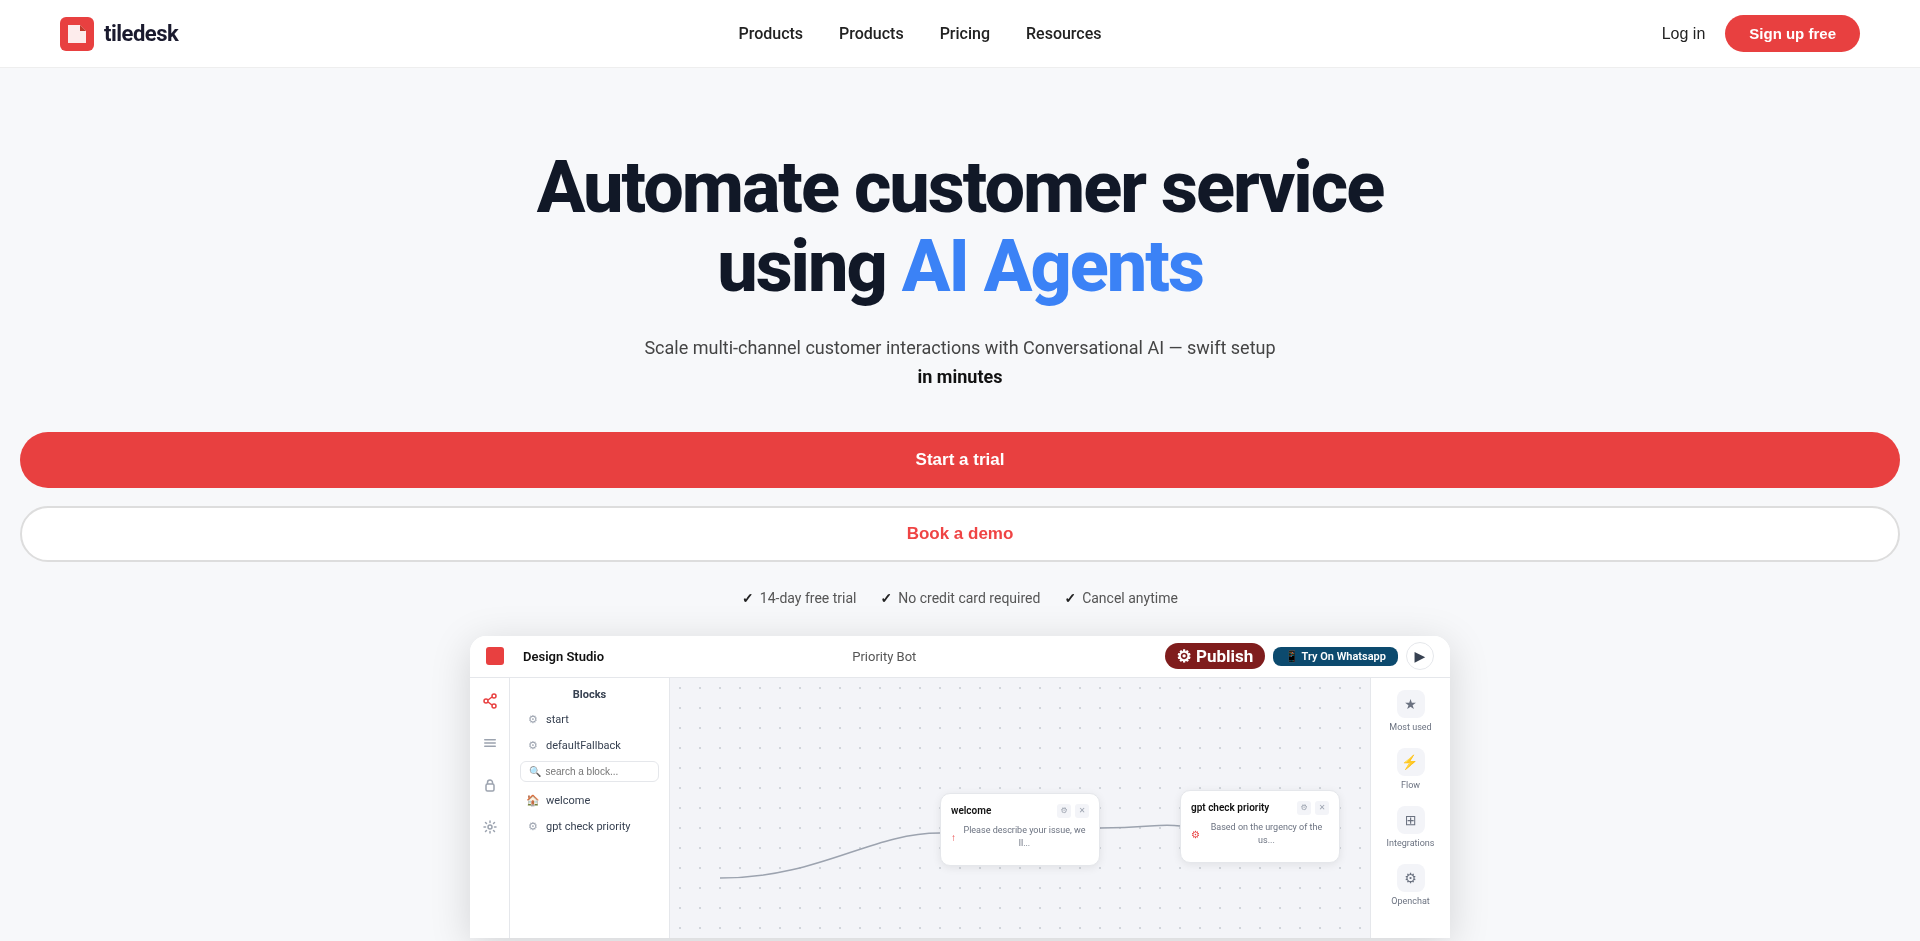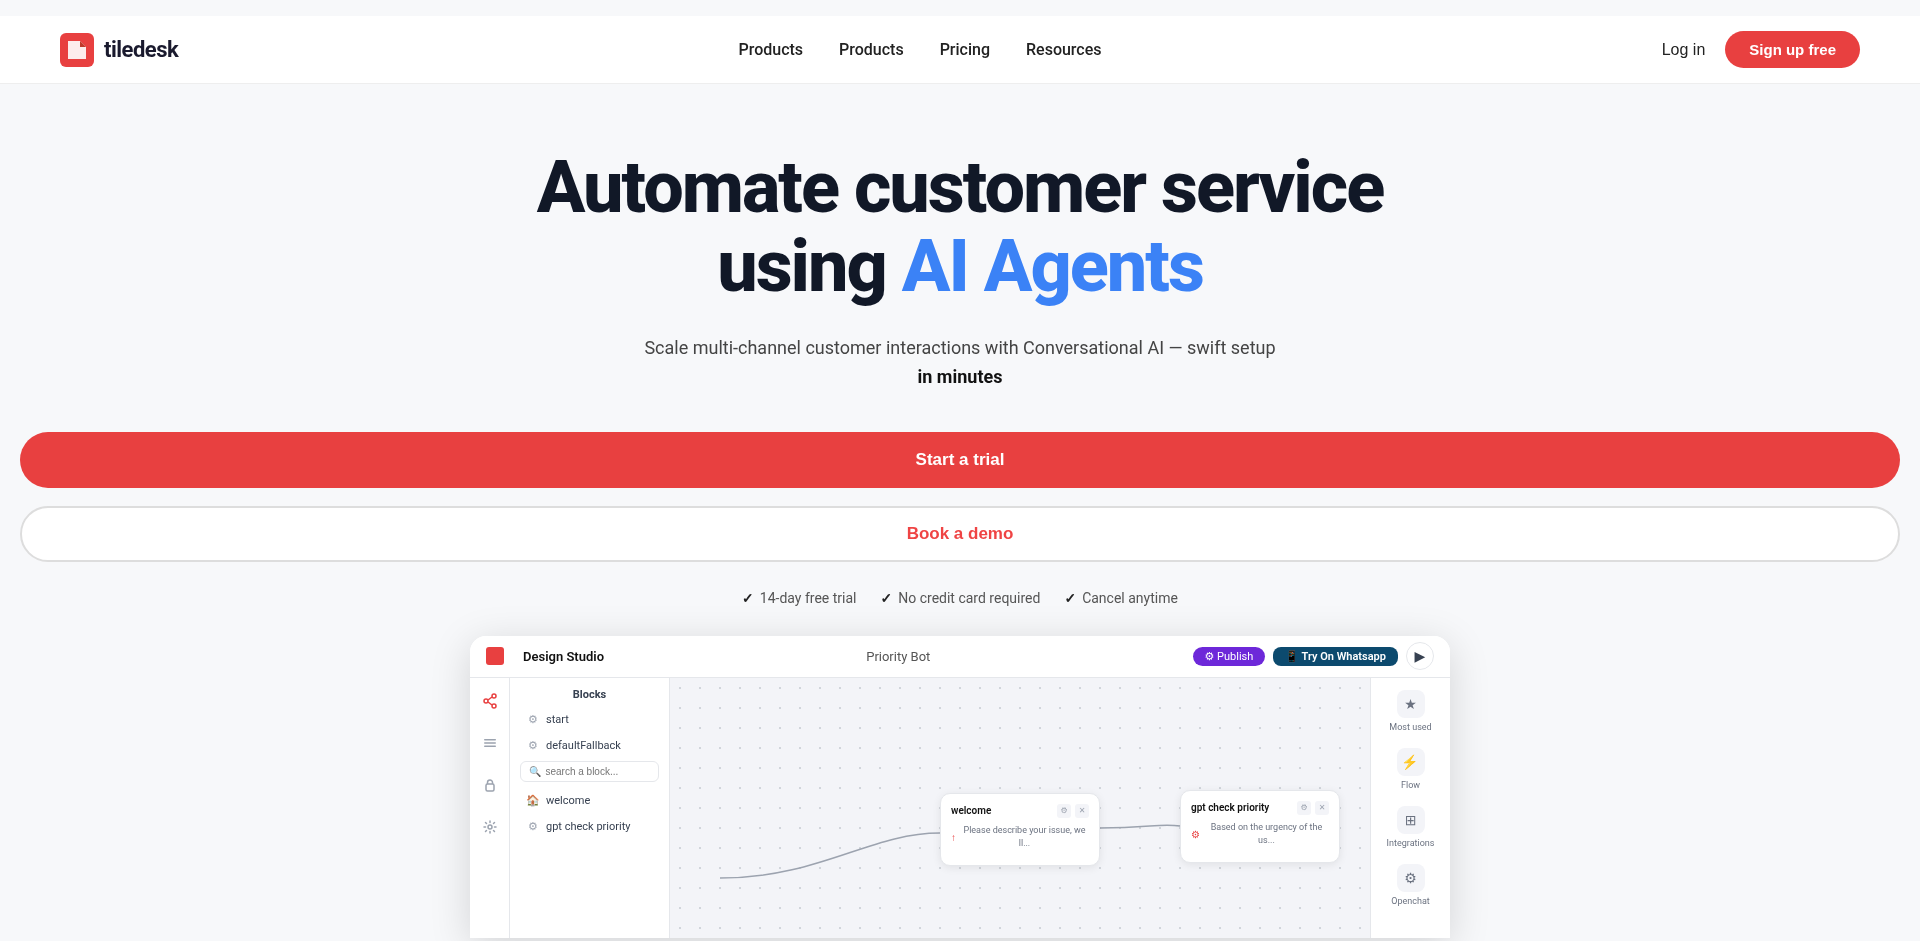--- a/index.html
+++ b/index.html
@@ -18,21 +18,21 @@
     
     .navbar {
       background: #fff;
       display: flex;
       align-items: center;
       justify-content: space-between;
       padding: 0 60px;
       height: 68px;
       border-bottom: 1px solid #eee;
       position: sticky;
-      top: 16px;
+      top: 0;
       z-index: 100;
     }
 
     .navbar-logo {
       display: flex;
       align-items: center;
       gap: 10px;
       text-decoration: none;
     }
 
@@ -218,26 +218,26 @@
       color: #555;
     }
 
     .studio-right {
       display: flex;
       align-items: center;
       gap: 8px;
     }
 
     .badge-publish {
-      background: #6d28d9;
+      background: #7f1d1d;
       color: #fff;
       border-radius: 20px;
       padding: 3px 12px;
-      font-size: 11px;
-      font-weight: 400;
+      font-size: 17px;
+      font-weight: 700;
     }
 
     .badge-whatsapp {
       background: #0c4a6e;
       color: #fff;
       border-radius: 8px;
       padding: 3px 12px;
       font-size: 11px;
       font-weight: 600;
     }

